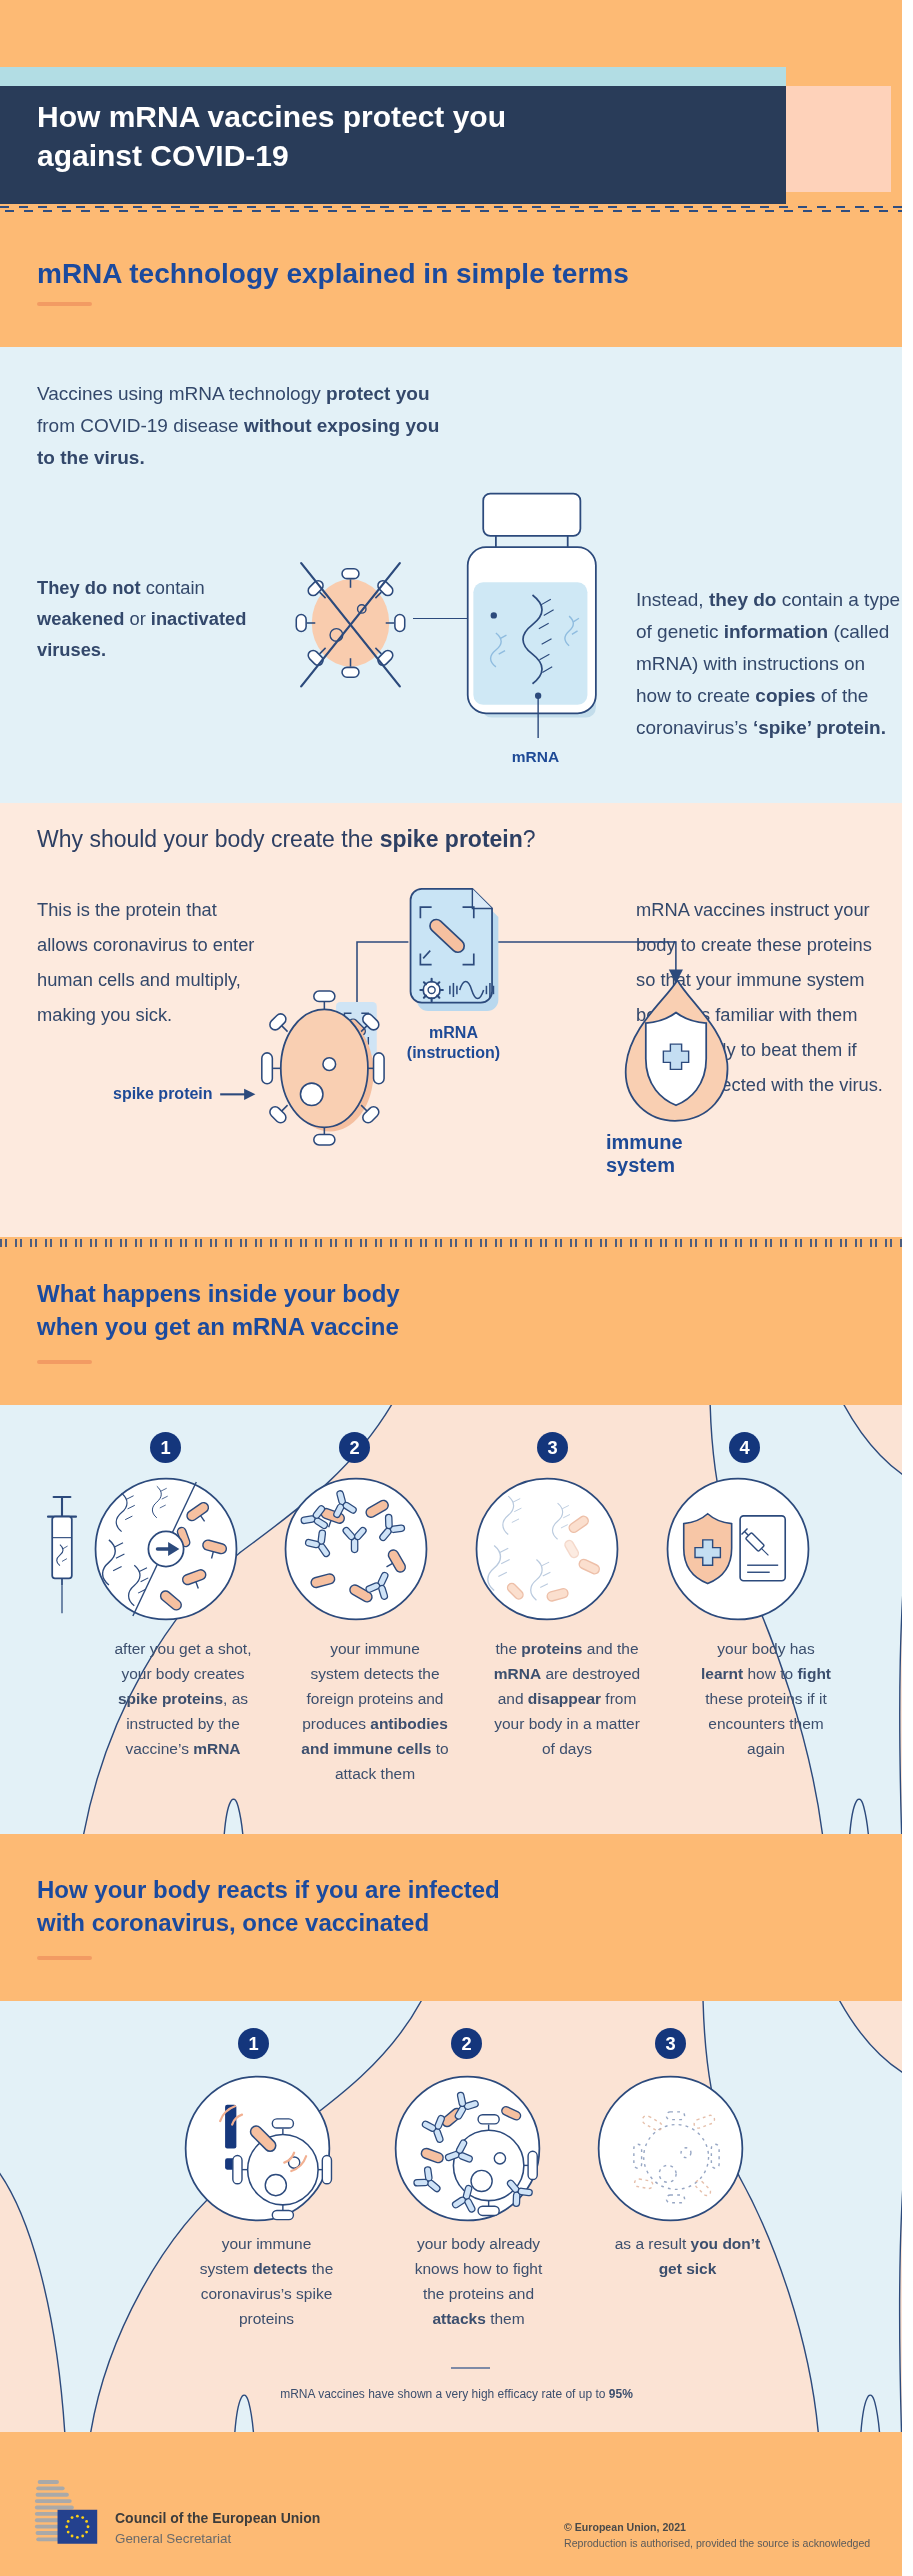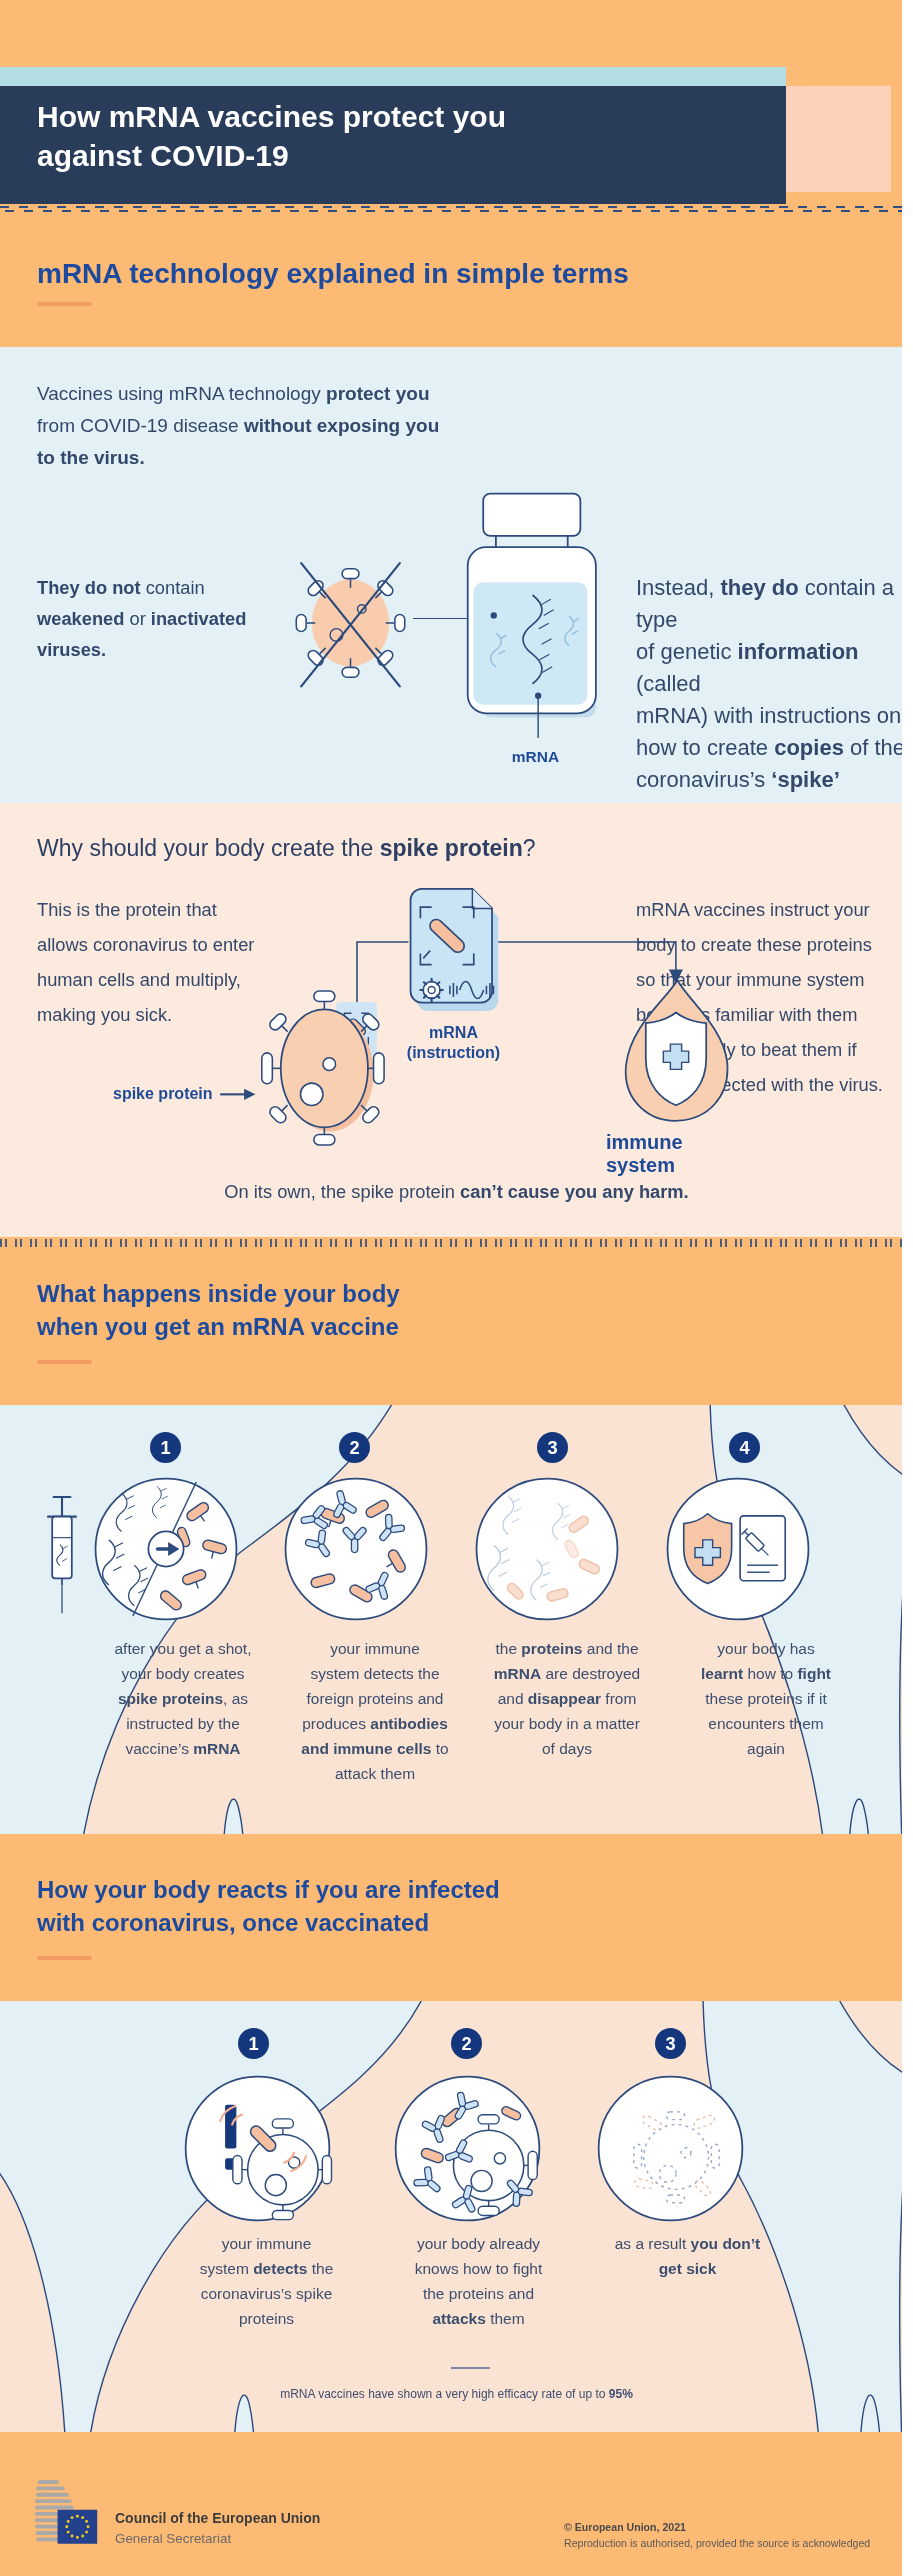--- a/index.html
+++ b/index.html
@@ -3,21 +3,21 @@
 <meta charset="utf-8">
 <style>
   html,body{margin:0;padding:0;background:#fff;}
   .canvas{position:relative;width:902px;height:2576px;background:#fdba74;
           font-family:"Liberation Sans",sans-serif;overflow:hidden;}
   .abs{position:absolute;}
   .pre,.rich{white-space:pre-line;}
   b{font-weight:700;}
   .navytxt{color:#33486b;}
   .bluehead{color:#1b4a9e;font-weight:700;}
-  .navyhead{color:#2d3f63;margin-top:9px;}
+  .navyhead{color:#2d3f63;}
   .lbl{color:#1e4a96;font-weight:700;}
   .badge{width:31px;height:31px;border-radius:50%;background:#14367c;color:#ffffff;
          font-weight:700;font-size:18.3px;display:flex;align-items:center;justify-content:center;}
   .tickrow{height:2.1px;background:repeating-linear-gradient(90deg,#2e4d80 0 9.2px,transparent 9.2px 19px);}
   .tickrow2{height:7.8px;background:repeating-linear-gradient(90deg,#2e4d80 0 2.1px,transparent 2.1px 5px,#2e4d80 5px 7px,transparent 7px 15px);opacity:.85;}
   .dash{width:55px;height:3.5px;background:#f29b63;border-radius:2.1px;}
   .caption{font-size:15.5px;line-height:25px;color:#3c4f6e;text-align:center;}
   svg{display:block;}
 </style>
 </head>
@@ -126,21 +126,21 @@
         <path d="M54,214 l9,-5 M52,236 l9,-5"></path>
         <path d="M152,182 c8,7 8,14 0,21 c-8,7 -8,14 0,21"></path>
         <path d="M158,190 l8,-5 M156,208 l8,-5"></path>
       </g>
       <circle cx="45" cy="181" r="4.5" fill="#2c4a7c"></circle>
       <circle cx="108" cy="295" r="4.5" fill="#2c4a7c"></circle>
       <line x1="108" y1="295" x2="108" y2="355" stroke="#2c4a7c" stroke-width="2"></line>
     </svg>
     <div class="abs lbl" style="left:493px;top:401px;width:85px;text-align:center;font-size:15.5px">mRNA</div>
 
-    <div class="abs rich navytxt" style="left:636px;top:225px;font-size:22px;line-height:32px"><span>Instead, </span><b>they do</b><span> contain a type
+    <div class="abs rich navytxt" style="left:636px;top:237px;font-size:19px;line-height:32px"><span>Instead, </span><b>they do</b><span> contain a type
 of genetic </span><b>information</b><span> (called
 mRNA) with instructions on
 how to create </span><b>copies</b><span> of the
 coronavirus’s </span><b>‘spike’ protein.</b></div>
   </div>
 
   <div class="abs" style="left:0;top:803px;width:913px;height:434px;background:#fdeade">
     <div class="abs rich navyhead" style="left:37px;top:22.5px;font-size:23px"><span>Why should your body create the </span><b>spike protein</b><span>?</span></div>
     <div class="abs pre navytxt" style="left:37px;top:89px;font-size:18.3px;line-height:35px">This is the protein that
 allows coronavirus to enter
@@ -245,21 +245,20 @@
       <polygon points="34,1 50,9 34,17" fill="#2c4a7c"></polygon>
     </svg>
 
     <svg class="abs" style="left:609px;top:173px" width="134" height="151" viewBox="0 0 190 215">
       <path d="M97,6 C80,34 30,72 24,126 C18,178 58,208 98,206 C140,204 172,172 168,124 C163,74 114,36 97,6 Z" fill="#f9cfb2" stroke="#2c4a7c" stroke-width="2.5"></path>
       <path d="M95,52 C108,62 124,66 138,67 L138,118 C138,156 115,176 95,184 C75,176 52,156 52,118 L52,67 C66,66 82,62 95,52 Z" fill="#ffffff" stroke="#2c4a7c" stroke-width="2.5"></path>
       <path d="M87,97 h16 v10 h10 v16 h-10 v10 h-16 v-10 h-10 v-16 h10 z" fill="#c4def2" stroke="#2c4a7c" stroke-width="2"></path>
     </svg>
     <div class="abs lbl" style="left:606px;top:328px;width:141px;text-align:left;font-size:20px">immune system</div>
 
-    <div class="abs rich navytxt" style="left:0;top:378px;width:913px;text-align:center;font-size:18.3px"><span>On its own, the spike protein </span><b>can’t cause you any harm.</b></div>
   </div>
 
   <div class="abs tickrow2" style="left:0;top:1239px;width:913px"></div>
 
   <div class="abs pre bluehead" style="left:37px;top:1277px;font-size:24px;line-height:33px">What happens inside your body
 when you get an mRNA vaccine</div>
   <div class="abs dash" style="left:37px;top:1360px"></div>
 
   <div class="abs" style="left:0;top:1405px;width:913px;height:429px;background:#e3f1f7">
     <svg class="abs" style="left:0;top:0" width="913" height="429" viewBox="0 0 1296 609">

